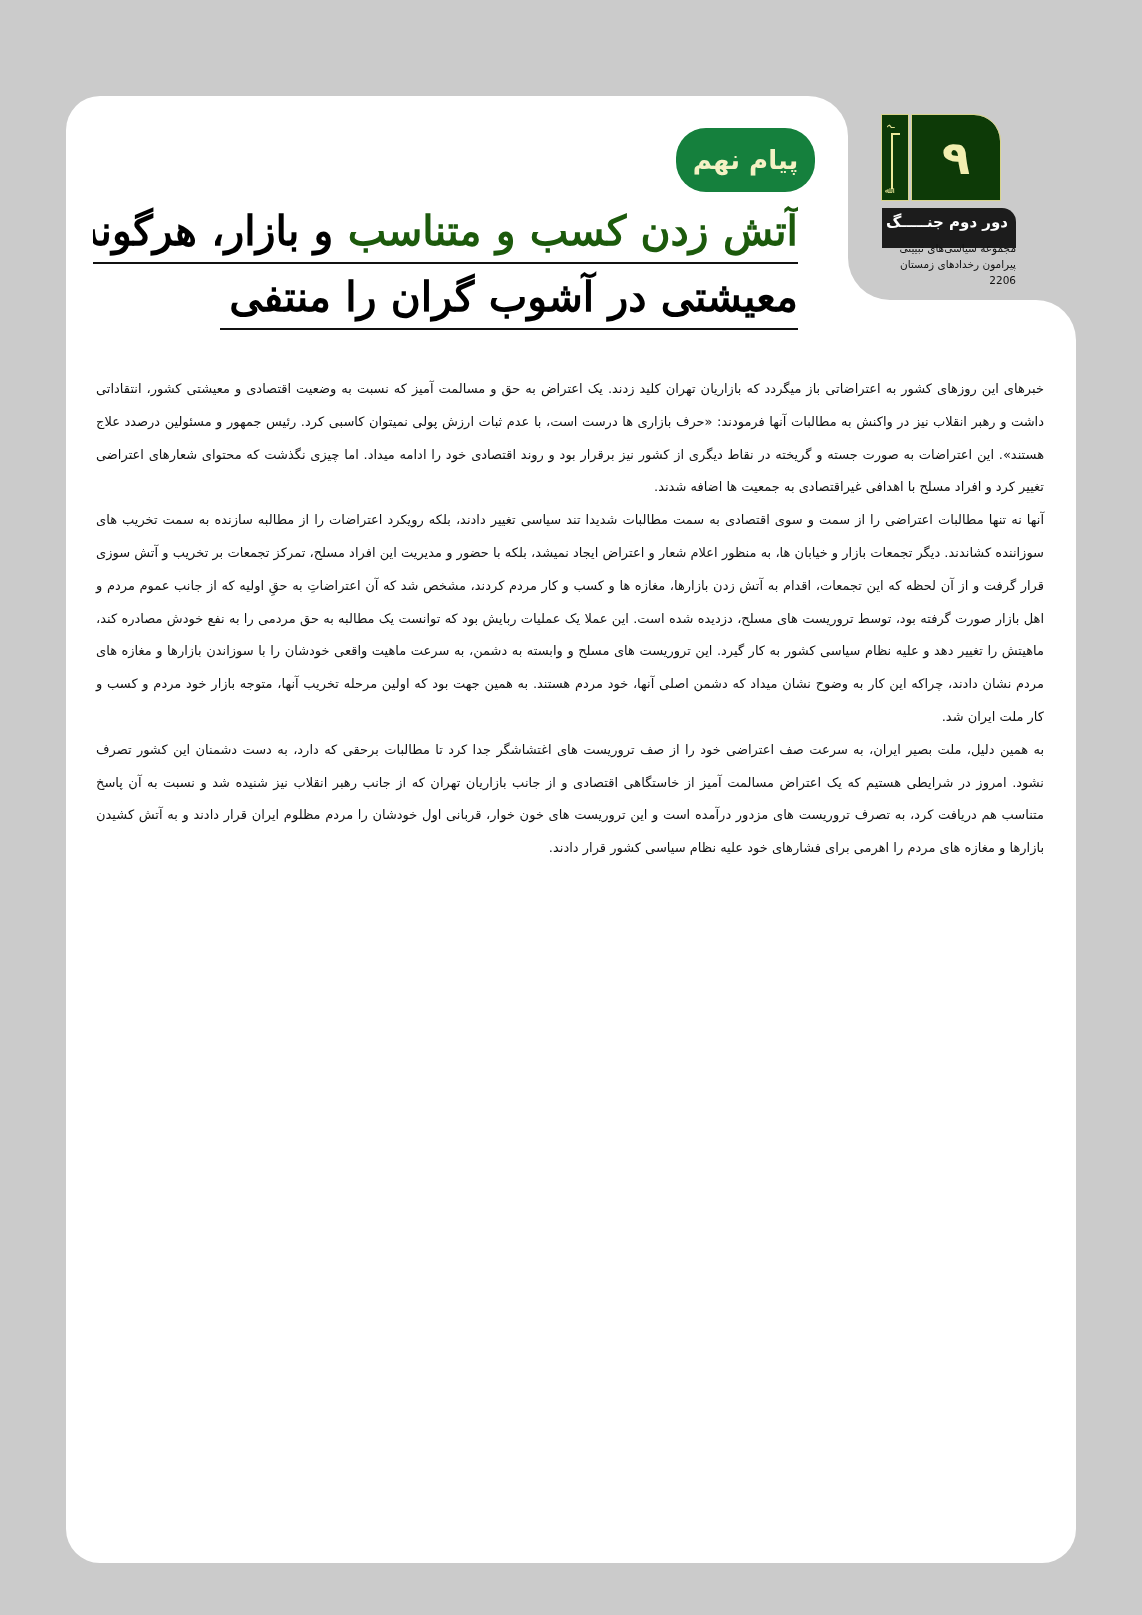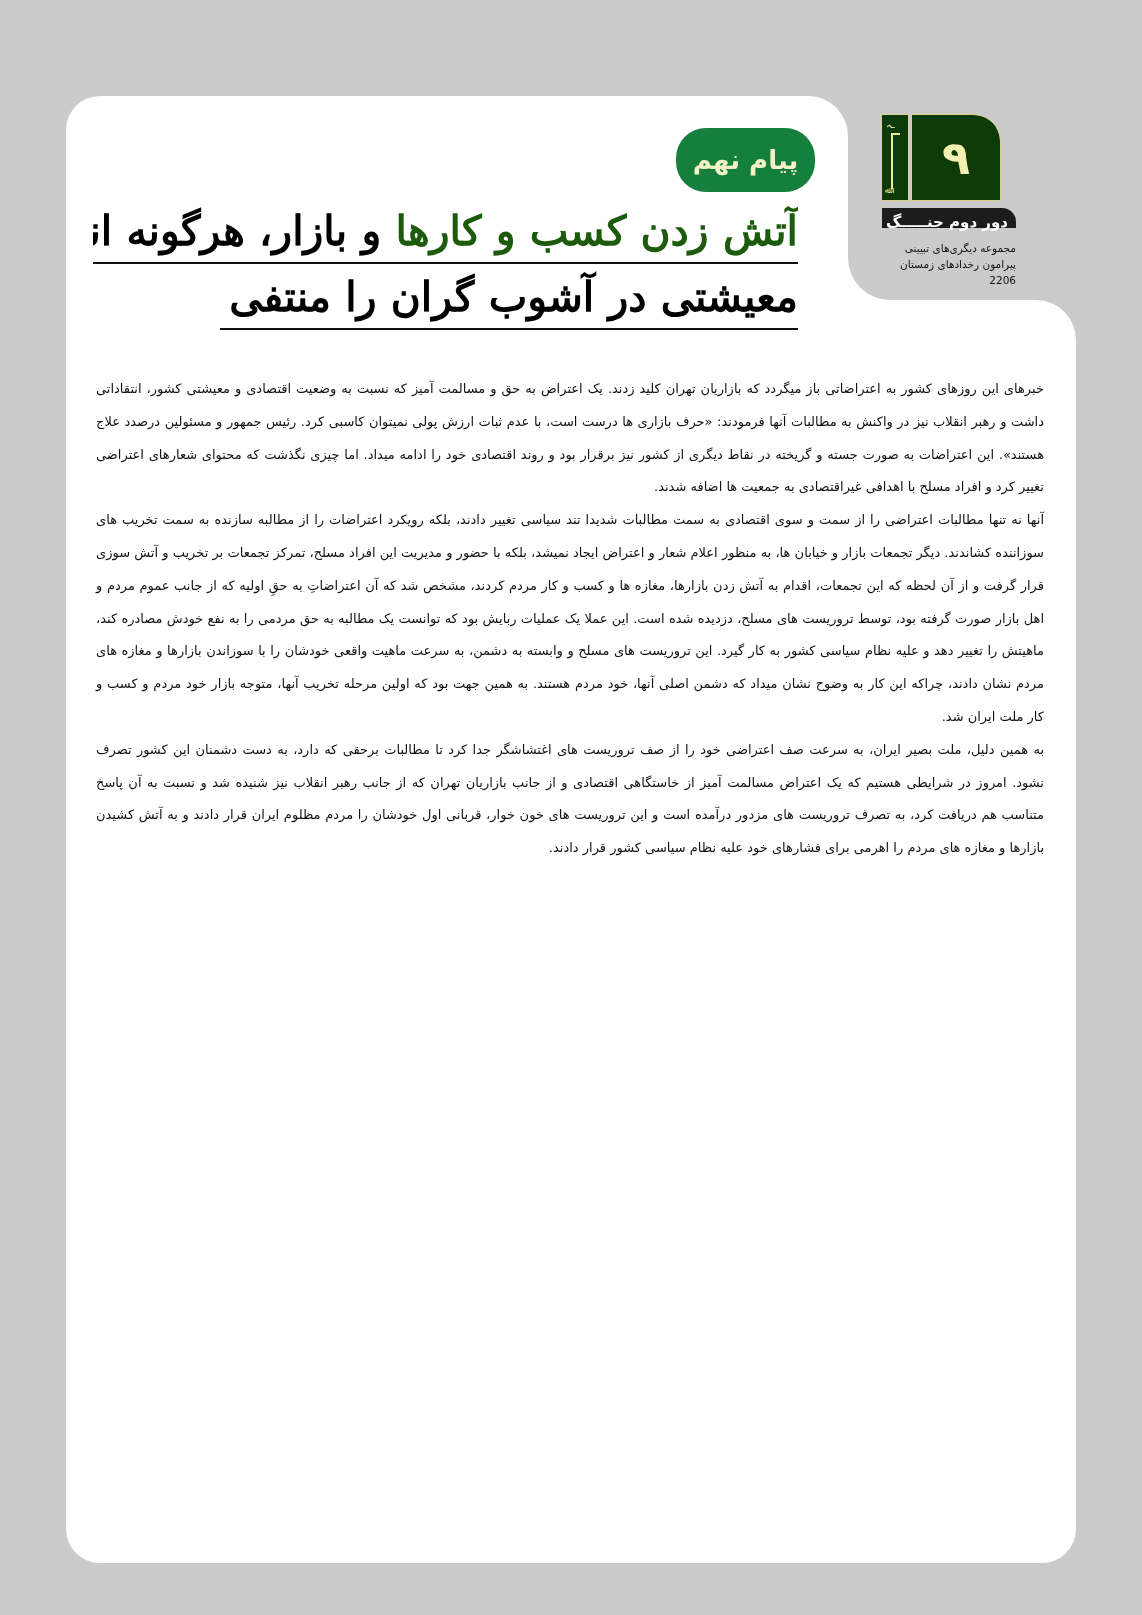--- a/index.html
+++ b/index.html
@@ -126,21 +126,21 @@
     color: #f2efb0;
     font-size: 46px;
     font-weight: bold;
     font-family: "DejaVu Sans", sans-serif;
   }
   .series-bar {
     position: absolute;
     left: 882px;
     top: 208px;
     width: 134px;
-    height: 20px;
+    height: 40px;
     background: #1c1c1c;
     border-top-right-radius: 14px;
     color: #ffffff;
     font-size: 15px;
     font-weight: bold;
     direction: rtl;
     text-align: right;
     padding-right: 8px;
     box-sizing: border-box;
     line-height: 28px;
@@ -262,30 +262,30 @@
   <span class="bar"></span>
   <span class="mark-bot">ﷲ</span>
 </div>
 <div class="logo-box">
   <span>۹</span>
 </div>
 <div class="series-bar">
   <span>دور دوم جنـــــگ</span>
 </div>
 <div class="series-sub">
-  <div>مجموعه دیگری‌های تبیینی</div>
+  <div>مجموعه سیاسی‌های تبیینی</div>
   <div>پیرامون رخدادهای زمستان 2206</div>
 </div>
 
 <div class="badge">
   <span>پیام نهم</span>
 </div>
 
 <div class="title-line1">
-  <span class="green">آتش زدن کسب و کارها</span><span> و بازار، هرگونه انگیزه</span>
+  <span class="green">آتش زدن کسب و متناسب</span><span> و بازار، هرگونه انگیزه</span>
 </div>
 <div class="rule1"></div>
 <div class="title-line2">
   <span>معیشتی در آشوب گران را منتفی می کند.</span>
 </div>
 <div class="rule2"></div>
 
 <div class="body-text">
   <p>خبرهای این روزهای کشور به اعتراضاتی باز میگردد که بازاریان تهران کلید زدند. یک اعتراض به حق و مسالمت آمیز که نسبت به وضعیت اقتصادی و معیشتی کشور، انتقاداتی داشت و رهبر انقلاب نیز در واکنش به مطالبات آنها فرمودند: «حرف بازاری ها درست است، با عدم ثبات ارزش پولی نمیتوان کاسبی کرد. رئیس جمهور و مسئولین درصدد علاج هستند». این اعتراضات به صورت جسته و گریخته در نقاط دیگری از کشور نیز برقرار بود و روند اقتصادی خود را ادامه میداد. اما چیزی نگذشت که محتوای شعارهای اعتراضی تغییر کرد و افراد مسلح با اهدافی غیراقتصادی به جمعیت ها اضافه شدند.</p>
   <p>آنها نه تنها مطالبات اعتراضی را از سمت و سوی اقتصادی به سمت مطالبات شدیدا تند سیاسی تغییر دادند، بلکه رویکرد اعتراضات را از مطالبه سازنده به سمت تخریب های سوزاننده کشاندند. دیگر تجمعات بازار و خیابان ها، به منظور اعلام شعار و اعتراض ایجاد نمیشد، بلکه با حضور و مدیریت این افراد مسلح، تمرکز تجمعات بر تخریب و آتش سوزی قرار گرفت و از آن لحظه که این تجمعات، اقدام به آتش زدن بازارها، مغازه ها و کسب و کار مردم کردند، مشخص شد که آن اعتراضاتِ به حقِ اولیه که از جانب عموم مردم و اهل بازار صورت گرفته بود، توسط تروریست های مسلح، دزدیده شده است. این عملا یک عملیات ربایش بود که توانست یک مطالبه به حق مردمی را به نفع خودش مصادره کند، ماهیتش را تغییر دهد و علیه نظام سیاسی کشور به کار گیرد. این تروریست های مسلح و وابسته به دشمن، به سرعت ماهیت واقعی خودشان را با سوزاندن بازارها و مغازه های مردم نشان دادند، چراکه این کار به وضوح نشان میداد که دشمن اصلی آنها، خود مردم هستند. به همین جهت بود که اولین مرحله تخریب آنها، متوجه بازار خود مردم و کسب و کار ملت ایران شد.</p>

